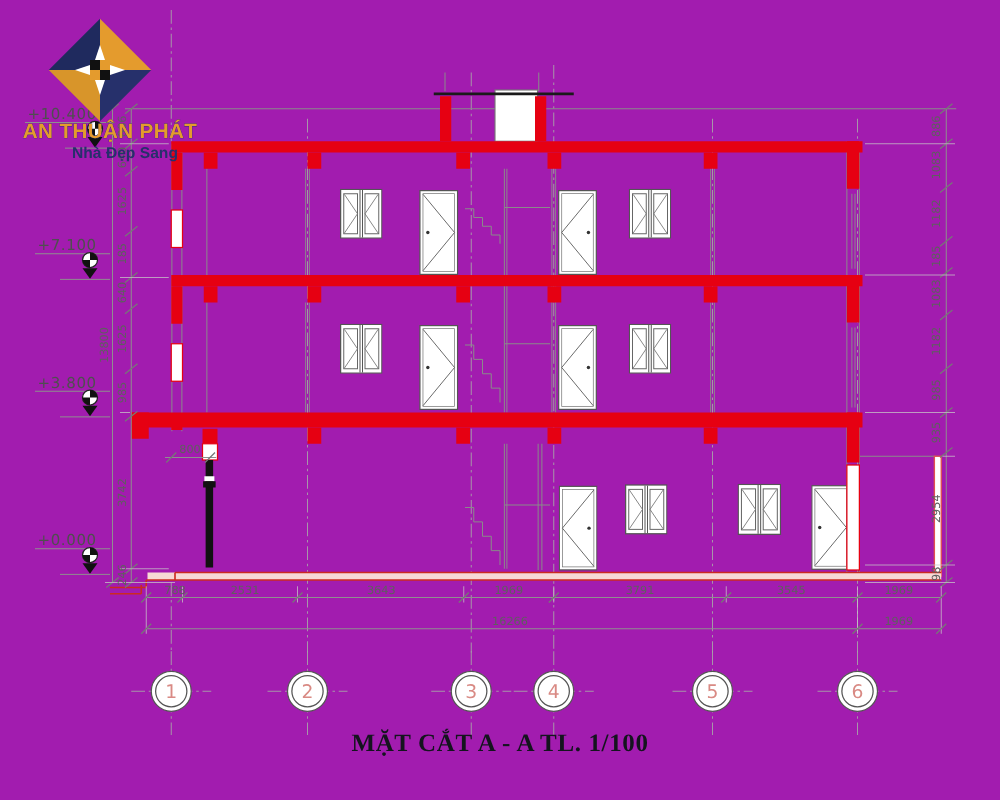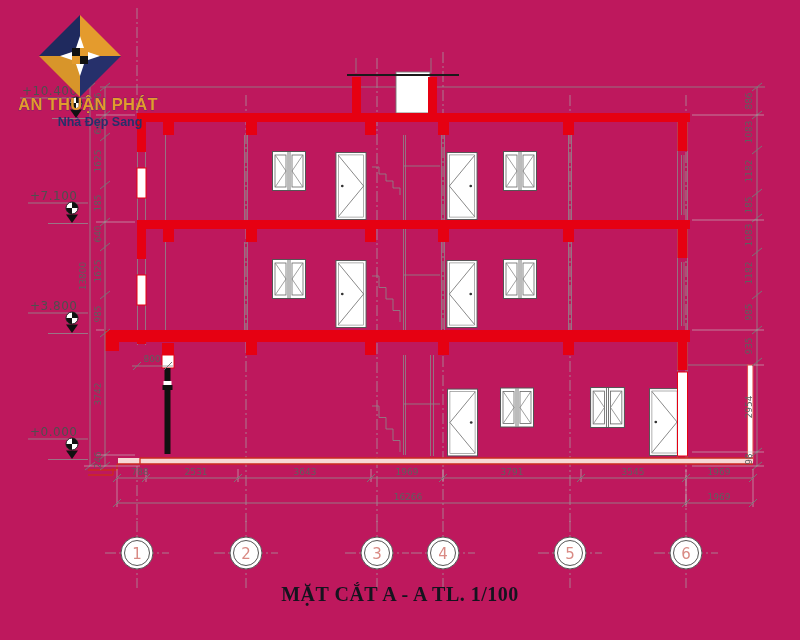--- a/index.html
+++ b/index.html
@@ -1,16 +1,16 @@
 <!DOCTYPE html>
 <html><head>
 <meta charset="utf-8">
 <style>
   html,body{margin:0;padding:0;background:#ffffff;}
-  .stage{position:relative;width:800px;height:640px;background:#be185d;overflow:hidden;
+  .stage{position:relative;width:800px;height:640px;background:#a21caf;overflow:hidden;
          font-family:"DejaVu Sans",sans-serif;}
   svg{display:block}
   text{font-family:"DejaVu Sans",sans-serif;}
   .dim{font-size:9px;fill:#5f5f5f;}
   .elev{font-size:12px;fill:#4f4f4f;letter-spacing:.5px;}
   .bub{font-size:15px;fill:#d98a84;}
   .title-txt{font-family:"Liberation Serif",serif;font-size:20px;font-weight:bold;fill:#14141e;letter-spacing:.5px;}
   .logo-co{font-family:"Liberation Sans",sans-serif;font-size:16.5px;font-weight:800;fill:#e49b2d;
            paint-order:stroke;stroke:#2a3370;stroke-width:.45px;letter-spacing:.3px;}
   .logo-tag{font-family:"Liberation Sans",sans-serif;font-size:12.5px;font-weight:700;fill:#26306b;}

